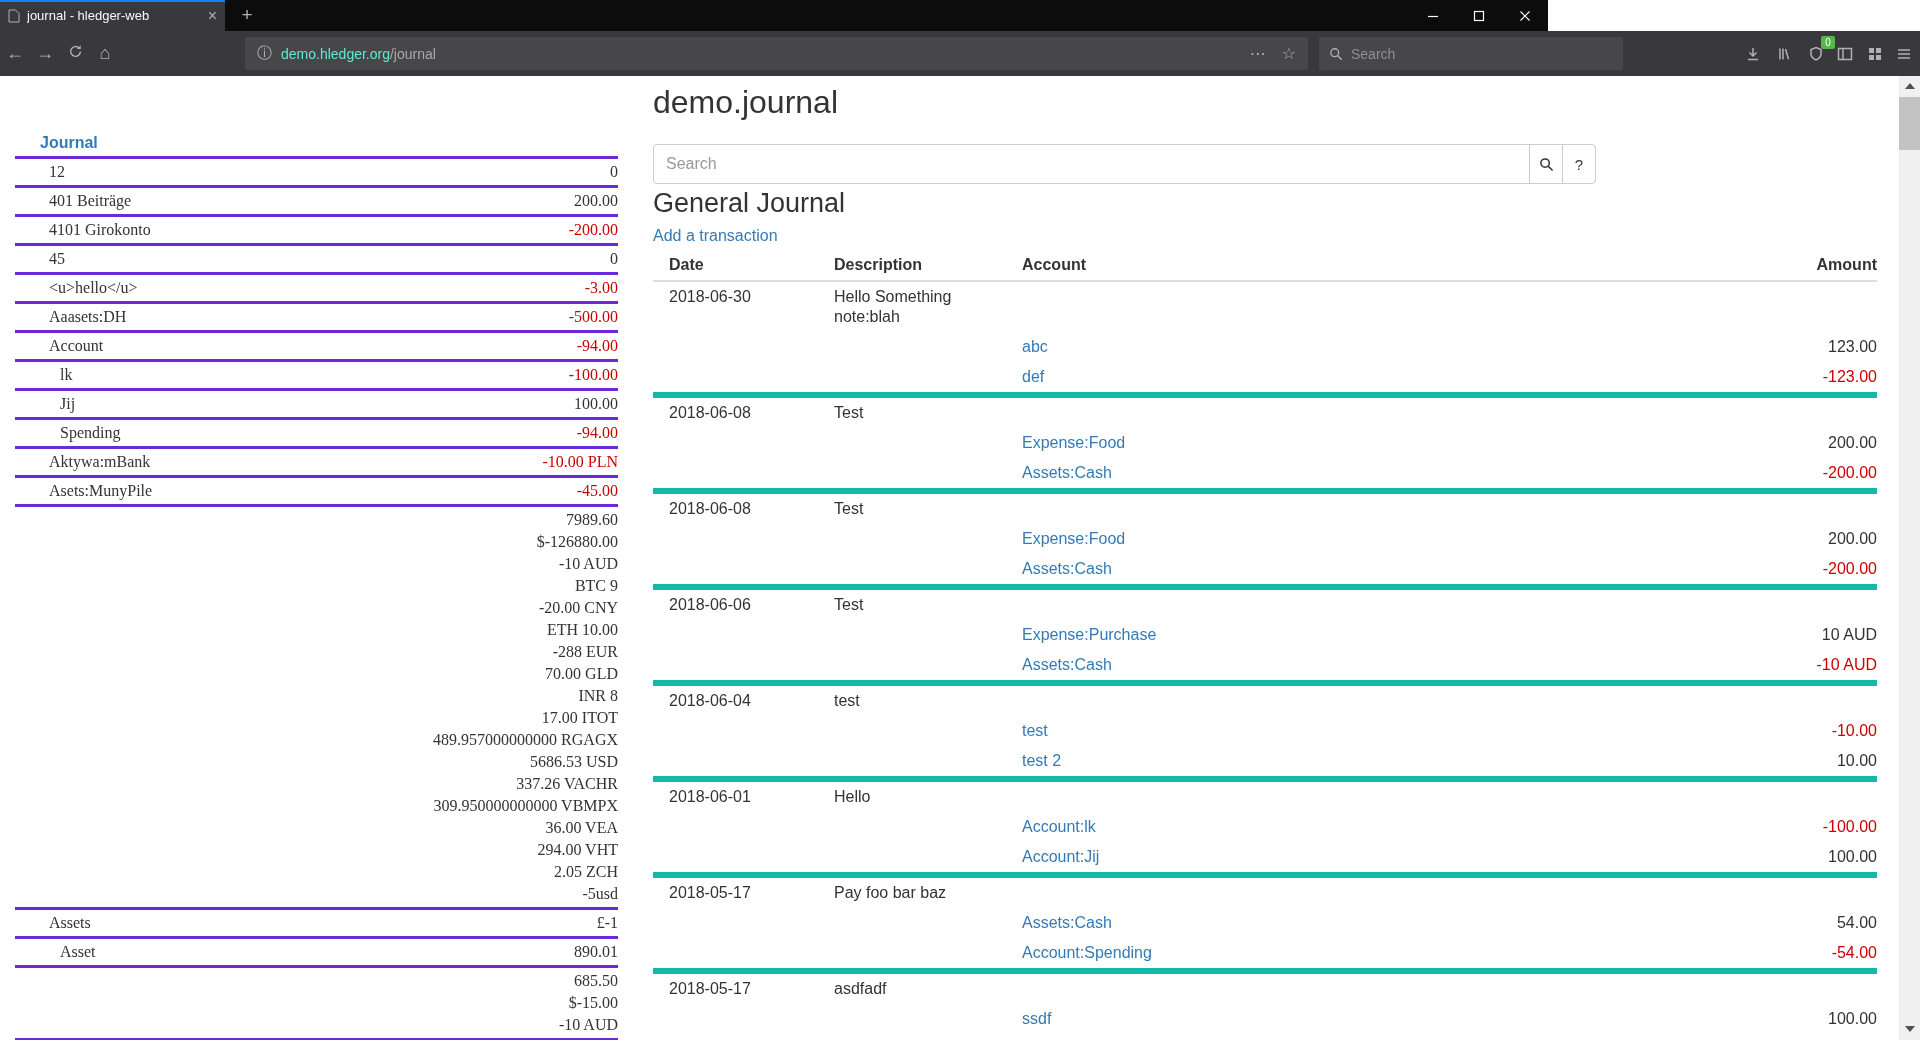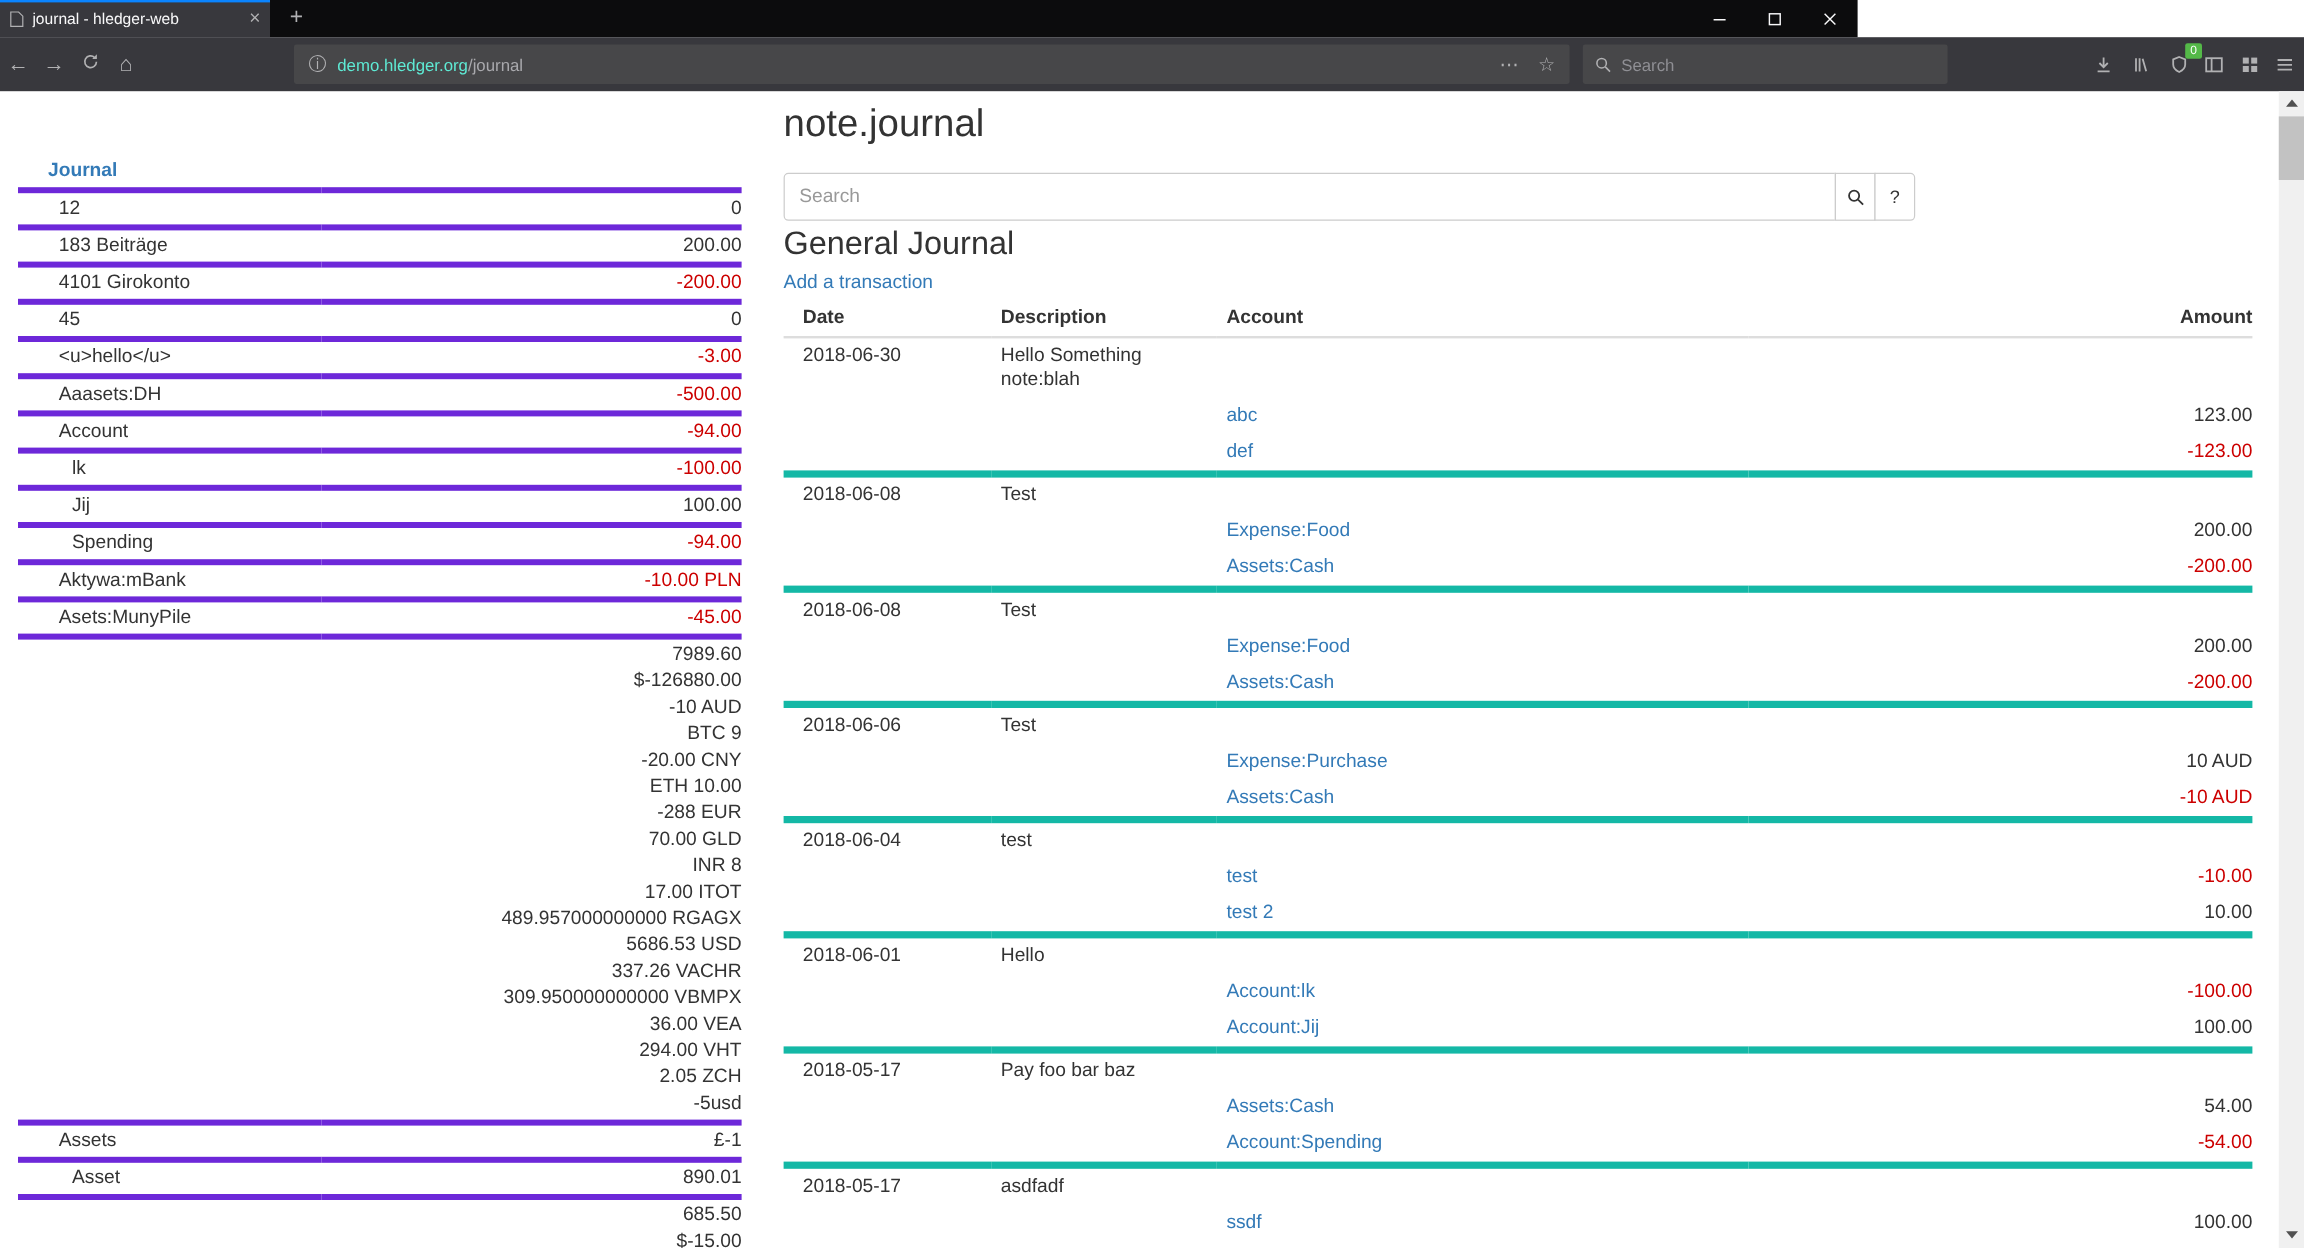--- a/index.html
+++ b/index.html
@@ -53,21 +53,21 @@
   .tri-up{width:0;height:0;border-left:5px solid transparent;border-right:5px solid transparent;
           border-bottom:6px solid #505050;margin:7px auto 0;}
   .tri-down{width:0;height:0;border-left:5px solid transparent;border-right:5px solid transparent;
             border-top:6px solid #505050;margin:7px auto 0;}
   .scroll-thumb{position:absolute;left:0;top:21px;width:21px;height:53px;background:#c2c2c2;cursor:grab;}
 
   
   #sb{position:absolute;left:15px;top:130px;width:603px;}
   .sb-table{width:100%;border-collapse:collapse;font-size:16px;color:#333;}
   .sb-table td{padding:2px 0;vertical-align:top;line-height:22px;}
-  .sb-table tr + tr td{border-top:5px solid #6d28d9;}
+  .sb-table tr + tr td{border-top:3px solid #6d28d9;font-family:Liberation Serif, serif;}
   .sb-bal{text-align:right;}
   td.ind-j{padding-left:25px;}
   td.ind-0{padding-left:34px;}
   td.ind-1{padding-left:45px;}
   td.ind-2{padding-left:55px;}
   .sb-table a{color:#333;text-decoration:none;cursor:pointer;}
   tr.sb-head a{color:var(--accent-blue,#337ab7);font-weight:bold;}
   .neg{color:var(--negative-red,#cc0000);}
 
   
@@ -206,21 +206,21 @@
       <td class="ind-j"><a>Journal</a></td>
       <td class="sb-bal"></td>
     </tr>
     <tr>
       <td class="ind-0"><a>12</a></td>
       <td class="sb-bal">
             <div>0</div>
           </td>
     </tr>
     <tr>
-      <td class="ind-0"><a>183 Beiträge</a></td>
+      <td class="ind-0"><a>401 Beiträge</a></td>
       <td class="sb-bal">
             <div>200.00</div>
           </td>
     </tr>
     <tr>
       <td class="ind-0"><a>4101 Girokonto</a></td>
       <td class="sb-bal">
             <div class="neg">-200.00</div>
           </td>
     </tr>
@@ -326,21 +326,21 @@
       <td class="sb-bal">
         <div>-30.00 USD</div>
         <div>-117.00</div>
       </td>
     </tr>
   </tbody>
     </table>
 </div>
 
 <div id="main">
-  <h1>note.journal</h1>
+  <h1>demo.journal</h1>
 
   <div class="searchform">
     <input type="text" placeholder="Search" style="">
     <div class="btn">
       <svg width="15" height="15" viewBox="0 0 16 16">
           <circle cx="6.5" cy="6.5" r="4.5" fill="none" stroke="#333" stroke-width="1.6"></circle>
           <line x1="10" y1="10" x2="14.5" y2="14.5" stroke="#333" stroke-width="1.6"></line>
         </svg>
     </div>
     <div class="btn last">?</div>

